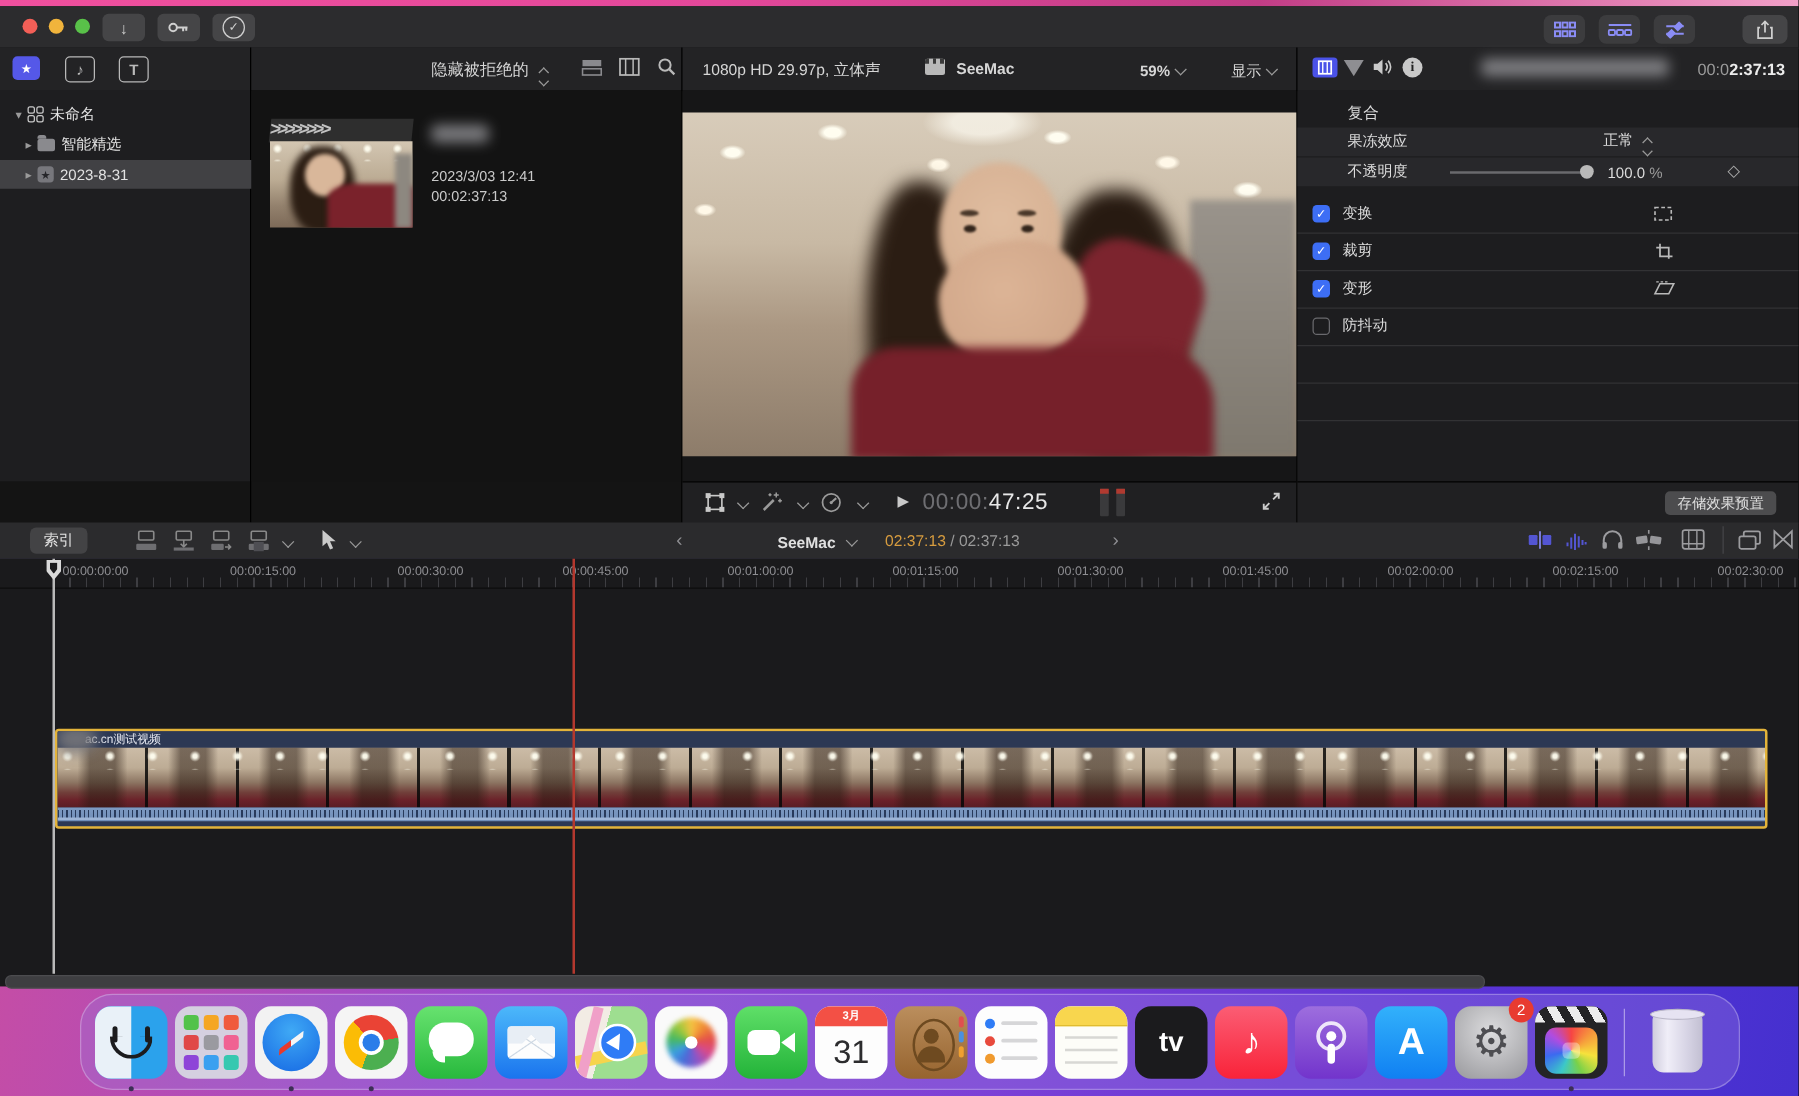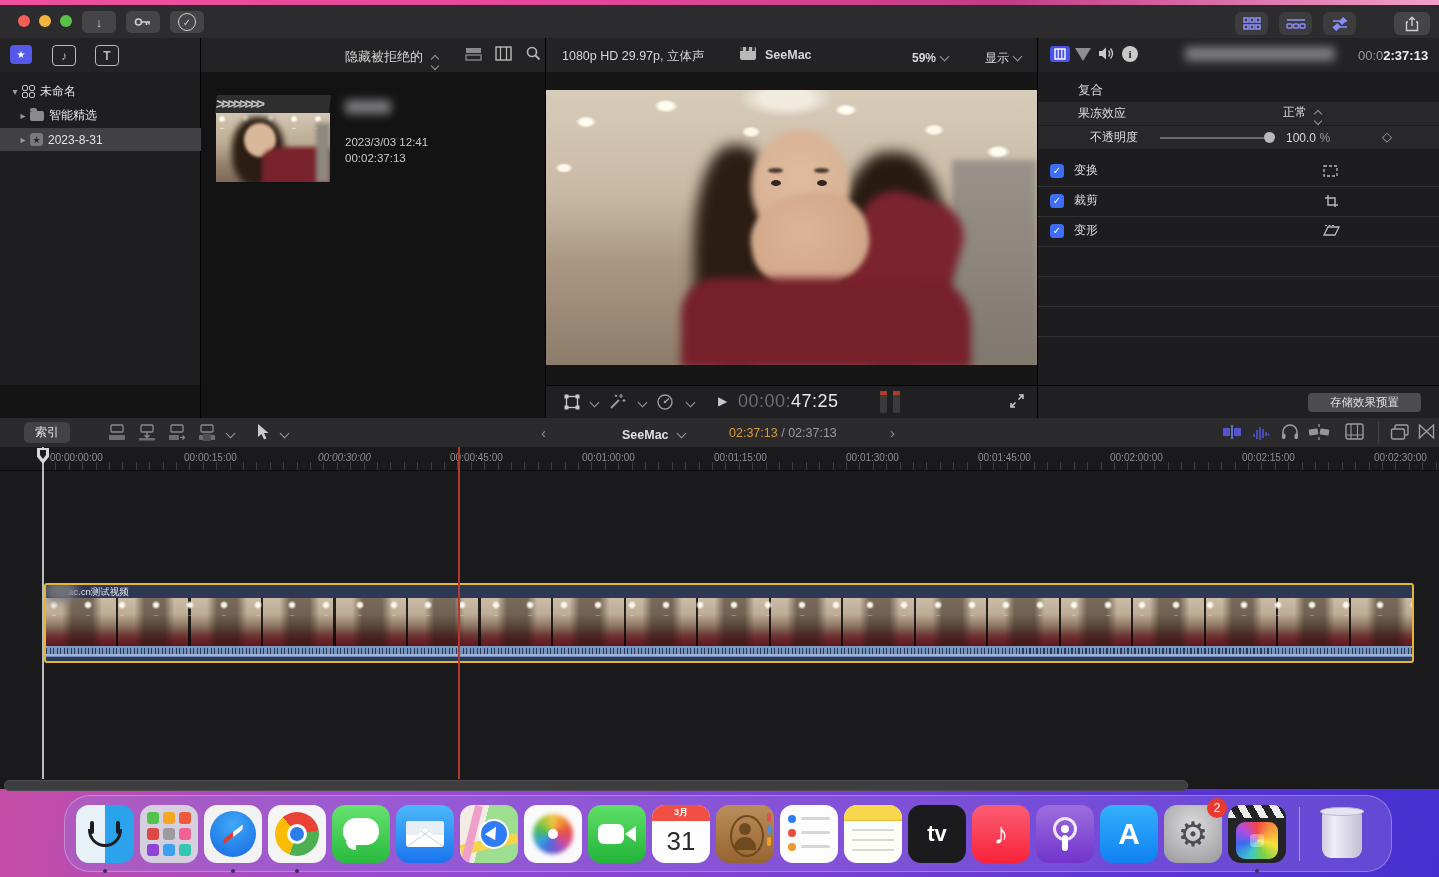--- a/index.html
+++ b/index.html
@@ -371,21 +371,21 @@
     <span style="margin-left:40px;">果冻效应</span>
     <span style="margin-left:auto;margin-right:118px;">
       <span>正常</span>
       <span class="updn">
           <i class="u"></i>
           <i class="d"></i>
         </span>
     </span>
   </div>
   <div class="insp-row insp-stripe" style="top:126px;height:23px;">
-    <span style="margin-left:52px;font-family:Liberation Serif, serif;">不透明度</span>
+    <span style="margin-left:40px;font-family:Liberation Serif, serif;">不透明度</span>
     <span style="position:absolute;left:122px;top:11px;width:110px;height:2px;background:#6a6a6e;"></span>
     <span style="position:absolute;left:226px;top:6px;width:11px;height:11px;background:#b9b9b9;border-radius:50% 50% 50% 50%/45% 45% 55% 55%;"></span>
     <span style="position:absolute;left:248px;"><span>100.0</span> <span class="tc-gray">%</span></span>
     <span class="kf" style="position:absolute;left:344px;top:3px;">◇</span>
   </div>
 
   <div class="insp-row" style="top:156px;height:29px;">
     <span class="cb on">✓</span>
     <span>变换</span>
     <svg style="margin-left:auto;margin-right:100px;" width="17" height="14" viewBox="0 0 17 14">
@@ -403,26 +403,30 @@
   <div class="insp-div" style="top:216px;"></div>
   <div class="insp-row" style="top:216px;height:29px;">
     <span class="cb on">✓</span>
     <span>变形</span>
     <svg style="margin-left:auto;margin-right:98px;" width="19" height="14" viewBox="0 0 19 14">
       <path d="M6 3 H17 L13 11 H2 Z" fill="none" stroke="#b9b9b9" stroke-width="1.3"></path>
       <path d="M3 1.5 H12" stroke="#b9b9b9" stroke-width="1" stroke-dasharray="2 1.5"></path>
     </svg>
   </div>
   <div class="insp-div" style="top:246px;"></div>
+  <div class="insp-row" style="top:246px;height:29px;">
+    <span class="cb off"></span>
+    <span>防抖动</span>
+  </div>
   <div class="insp-div" style="top:276px;"></div>
   <div class="insp-div" style="top:306px;"></div>
   <div class="insp-div" style="top:336px;"></div>
 
   <div class="footerbar" style="left:1038px;width:401px;">
-    <div style="position:absolute;right:18px;top:7px;height:19px;background:#4c4c4e;border-radius:4px;padding:0 22px;
+    <div style="position:absolute;right:18px;top:7px;height:19px;background:#4c4c4e;border-radius:4px;padding:0 10px;
          display:flex;align-items:center;font-size:11.5px;color:#e0e0e0;">
       <span>存储效果预置</span>
     </div>
   </div>
 
   <div class="abs" id="tl-toolbar">
     <div id="idx-btn">
         <span>索引</span>
       </div>
     <svg class="tlt-ic" style="left:108px;" width="18" height="18" viewBox="0 0 18 18">
@@ -448,21 +452,21 @@
     <svg class="tlt-ic" style="left:256px;" width="14" height="18" viewBox="0 0 14 18">
       <path d="M2 1 L2 14 L5.5 11 L8 16.5 L10.5 15.5 L8 10 L12.5 10 Z" fill="#e6e6e6"></path>
     </svg>
     <span class="chev abs" style="left:276px;top:12px;"></span>
 
     <span class="abs" style="left:541px;top:6px;color:#8e8e92;font-size:15px;">‹</span>
     <div class="abs" style="left:622px;top:7px;">
       <span style="font-size:12.5px;font-weight:bold;color:#e0e0e0;">SeeMac</span>
       <span class="chev"></span>
     </div>
-    <div class="abs" style="left:708px;top:8px;font-size:12.5px;margin-left:21px;">
+    <div class="abs" style="left:708px;top:8px;font-size:12.5px;">
       <span class="tc-orange">02:37:13</span>
       <span class="tc-gray">/</span>
       <span class="tc-gray">02:37:13</span>
     </div>
     <span class="abs" style="left:890px;top:6px;color:#8e8e92;font-size:15px;">›</span>
 
     <svg class="tlt-ic" style="left:1222px;" width="20" height="18" viewBox="0 0 20 18">
       <rect x="1" y="5" width="7" height="8" rx="1" fill="#5a5df0"></rect>
         <rect x="12" y="5" width="7" height="8" rx="1" fill="#5a5df0"></rect>
       <path d="M10 2 V16" stroke="#8a8cf5" stroke-width="1.6"></path>
@@ -493,21 +497,21 @@
     </svg>
     <svg class="tlt-ic" style="left:1418px;" width="17" height="17" viewBox="0 0 17 17">
       <path d="M1.5 2 L8.5 8.5 L1.5 15 Z M15.5 2 L8.5 8.5 L15.5 15 Z" fill="none" stroke="#b0b0b4" stroke-width="1.4"></path>
     </svg>
   </div>
 
   <div class="abs" id="timeline">
     <div id="ruler">
       <span class="ruler-lbl" style="left:50px;">00:00:00:00</span>
       <span class="ruler-lbl" style="left:184px;">00:00:15:00</span>
-      <span class="ruler-lbl" style="left:318px;font-style:italic;">00:00:30:00</span>
+      <span class="ruler-lbl" style="left:318px;">00:00:30:00</span>
       <span class="ruler-lbl" style="left:450px;">00:00:45:00</span>
       <span class="ruler-lbl" style="left:582px;">00:01:00:00</span>
       <span class="ruler-lbl" style="left:714px;">00:01:15:00</span>
       <span class="ruler-lbl" style="left:846px;">00:01:30:00</span>
       <span class="ruler-lbl" style="left:978px;">00:01:45:00</span>
       <span class="ruler-lbl" style="left:1110px;">00:02:00:00</span>
       <span class="ruler-lbl" style="left:1242px;">00:02:15:00</span>
       <span class="ruler-lbl" style="left:1374px;">00:02:30:00</span>
     </div>
 

